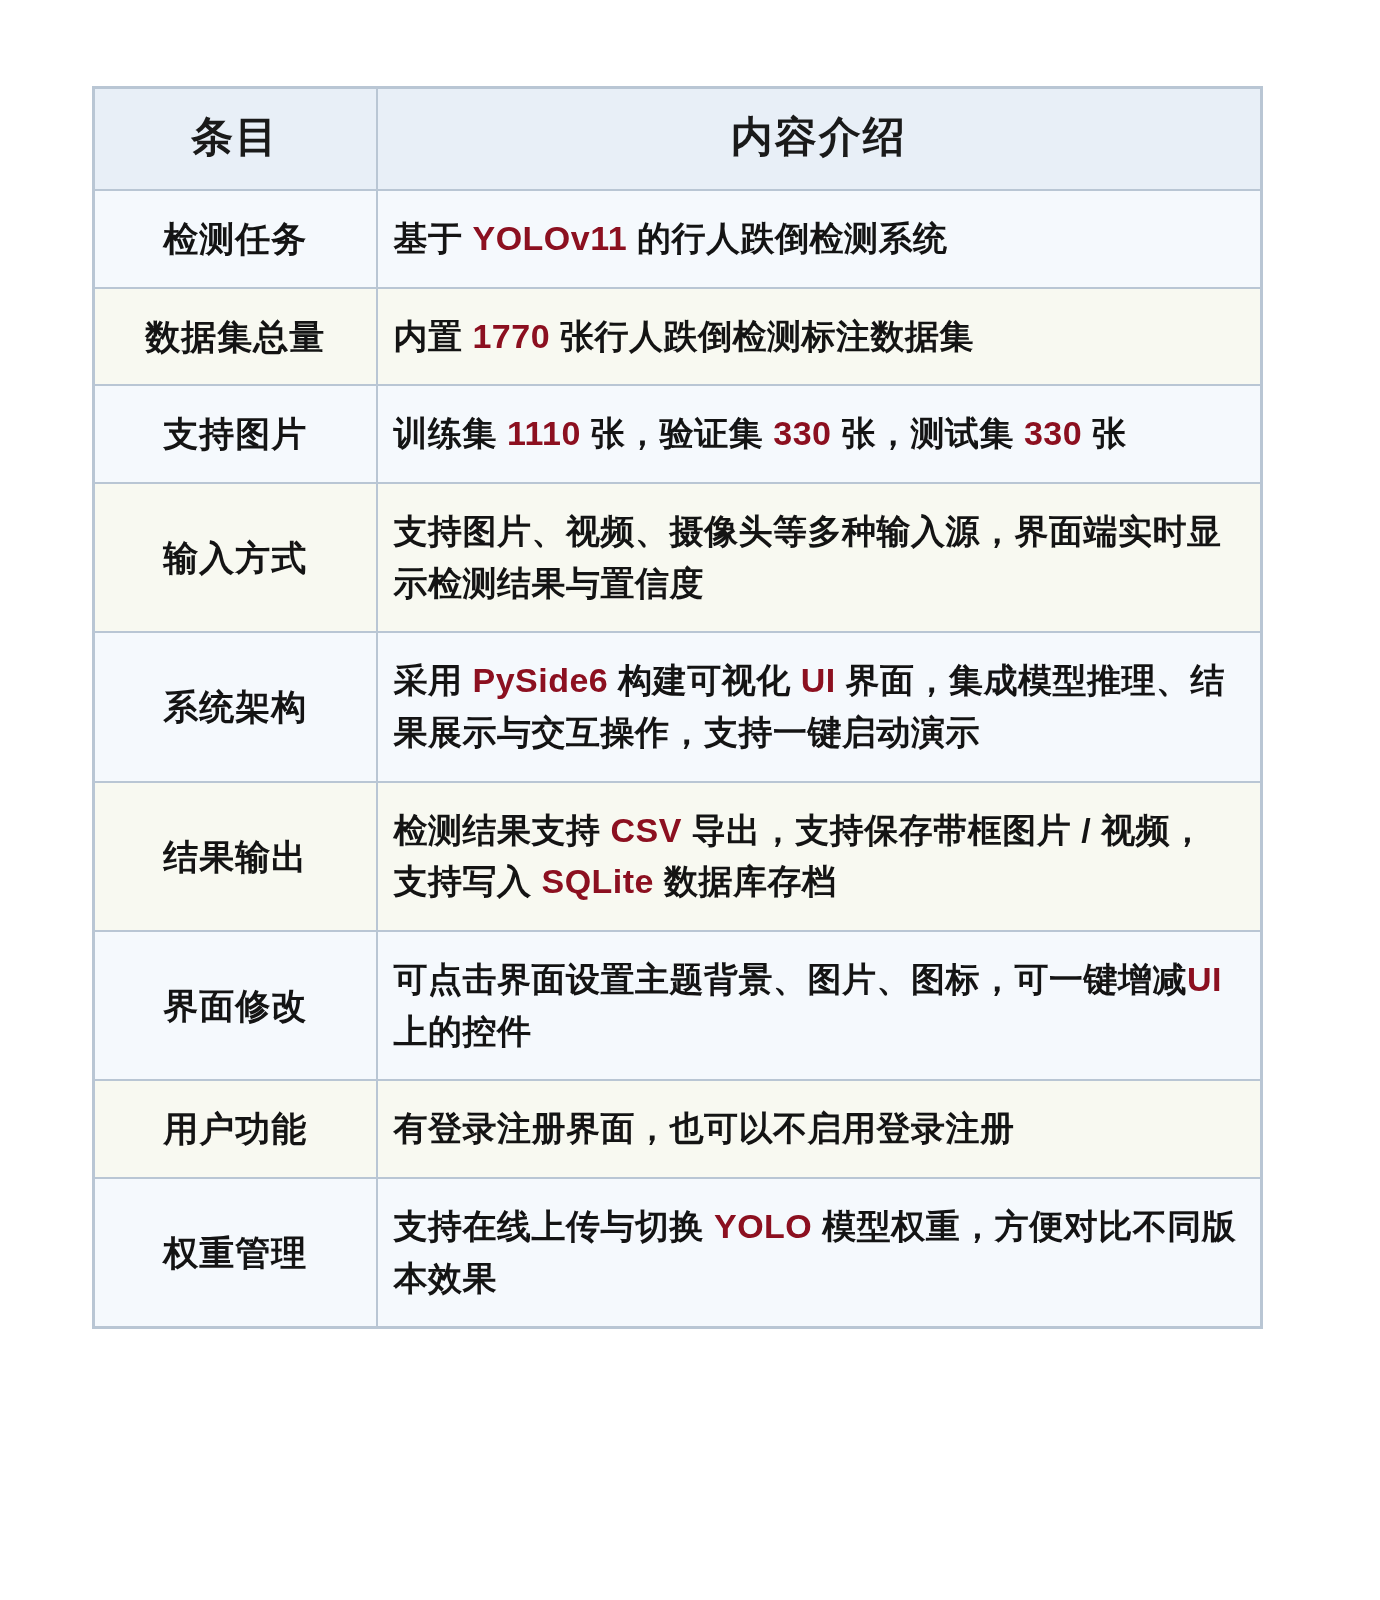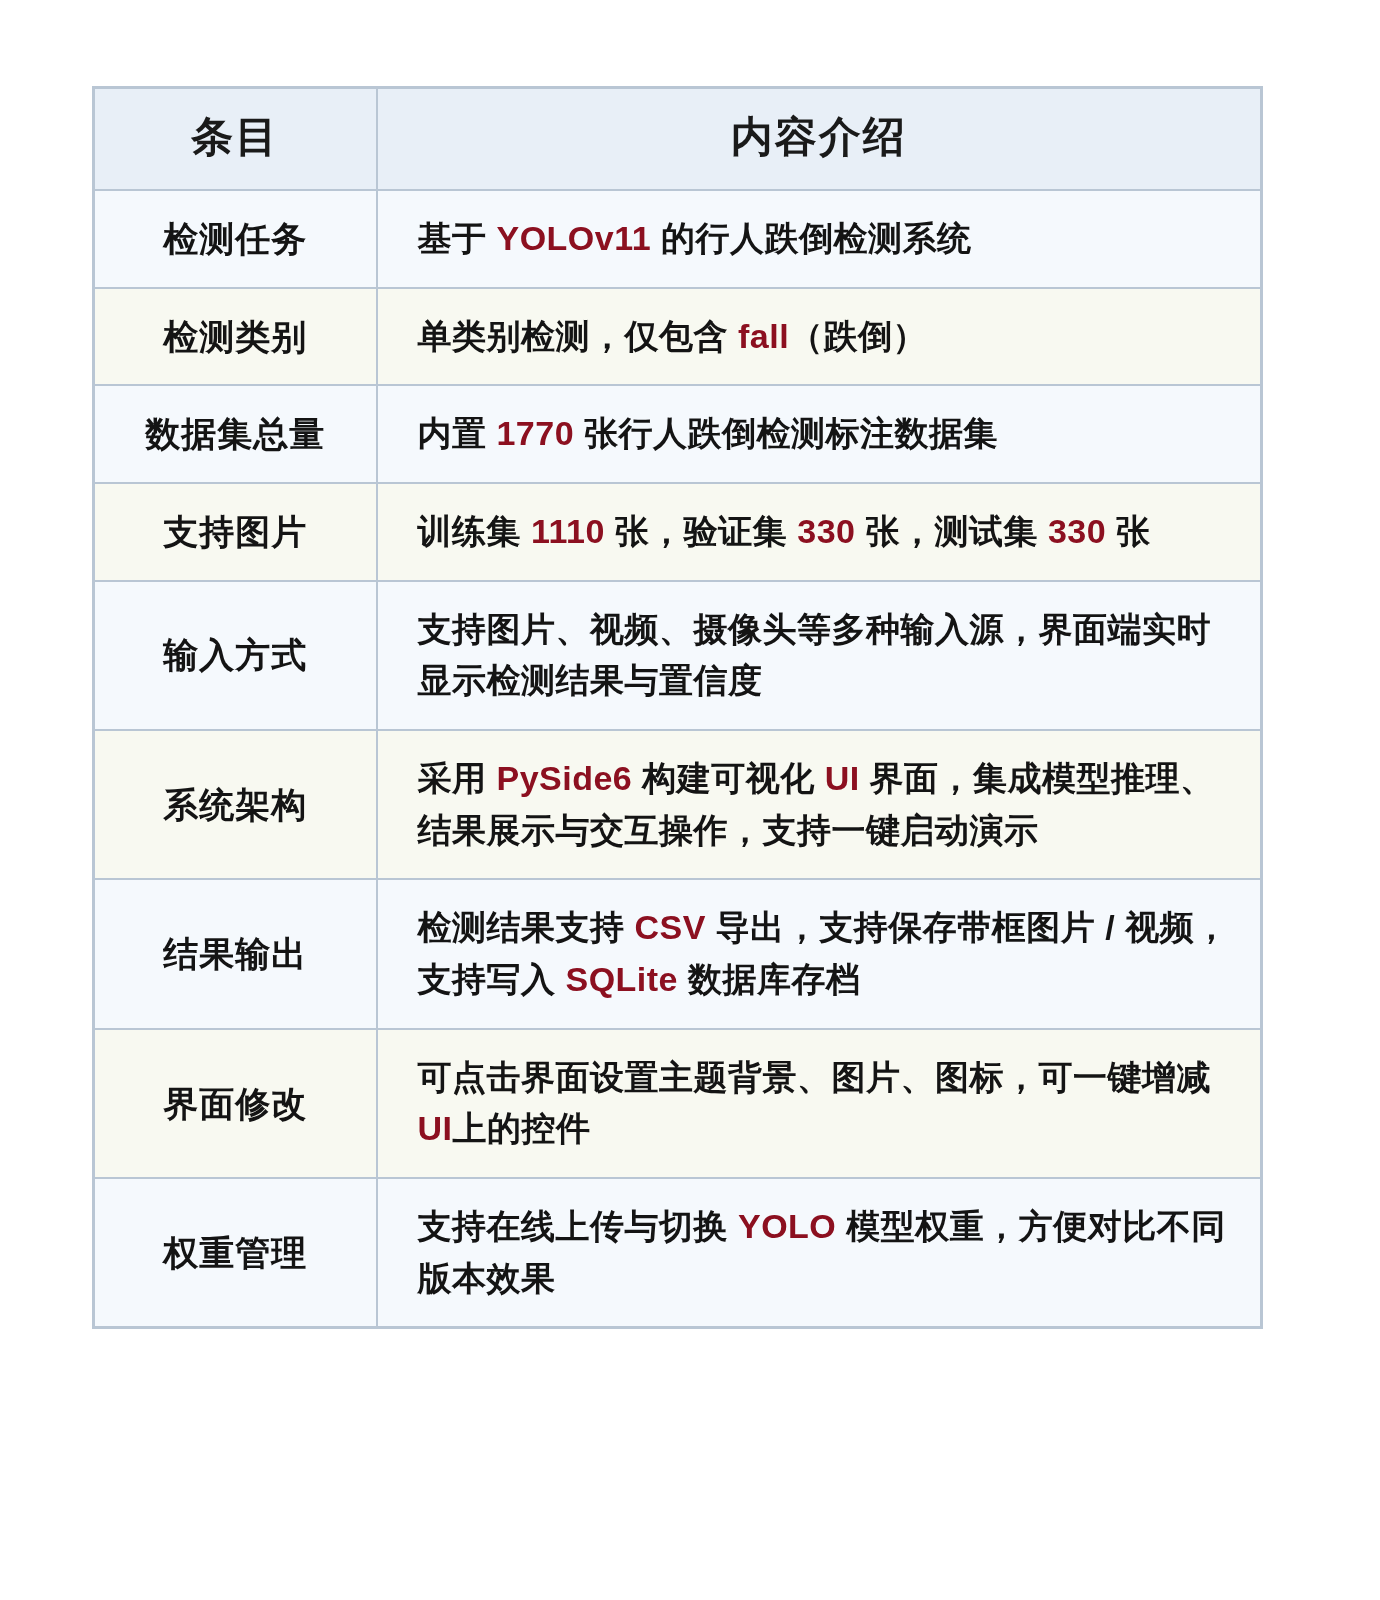--- a/index.html
+++ b/index.html
@@ -50,21 +50,21 @@
   td.item {
     text-align: center;
     font-size: 35px;
     padding: 14px 6px;
     letter-spacing: 1px;
     line-height: 1.25;
   }
   td.desc {
     text-align: left;
     font-size: 34px;
-    padding: 22px 22px 22px 40px;
+    padding: 22px 22px 22px 16px;
     line-height: 1.52;
     letter-spacing: 0.5px;
   }
   .hl {
     color: #8c1020;
   }
 </style>
 </head>
 <body>
 
@@ -79,24 +79,20 @@
         <th>条目</th>
         <th>内容介绍</th>
       </tr>
     </thead>
     <tbody id="tbody">
         <tr>
           <td class="item">检测任务</td>
           <td class="desc"><span>基于 </span><span class="hl">YOLOv11</span><span> 的行人跌倒检测系统</span></td>
         </tr>
         <tr>
-          <td class="item">检测类别</td>
-          <td class="desc"><span>单类别检测，仅包含 </span><span class="hl">fall</span><span>（跌倒）</span></td>
-        </tr>
-        <tr>
           <td class="item">数据集总量</td>
           <td class="desc"><span>内置 </span><span class="hl">1770</span><span> 张行人跌倒检测标注数据集</span></td>
         </tr>
         <tr>
           <td class="item">支持图片</td>
           <td class="desc"><span>训练集 </span><span class="hl">1110</span><span> 张，验证集 </span><span class="hl">330</span><span> 张，测试集 </span><span class="hl">330</span><span> 张</span></td>
         </tr>
         <tr>
           <td class="item">输入方式</td>
           <td class="desc"><span>支持图片、视频、摄像头等多种输入源，界面端实时显示检测结果与置信度</span></td>
@@ -107,18 +103,22 @@
         </tr>
         <tr>
           <td class="item">结果输出</td>
           <td class="desc"><span>检测结果支持 </span><span class="hl">CSV</span><span> 导出，支持保存带框图片 / 视频，支持写入 </span><span class="hl">SQLite</span><span> 数据库存档</span></td>
         </tr>
         <tr>
           <td class="item">界面修改</td>
           <td class="desc"><span>可点击界面设置主题背景、图片、图标，可一键增减</span><span class="hl">UI</span><span>上的控件</span></td>
         </tr>
         <tr>
+          <td class="item">用户功能</td>
+          <td class="desc"><span>有登录注册界面，也可以不启用登录注册</span></td>
+        </tr>
+        <tr>
           <td class="item">权重管理</td>
           <td class="desc"><span>支持在线上传与切换 </span><span class="hl">YOLO</span><span> 模型权重，方便对比不同版本效果</span></td>
         </tr>
       </tbody>
   </table>
 </div>
 
 </body></html>

